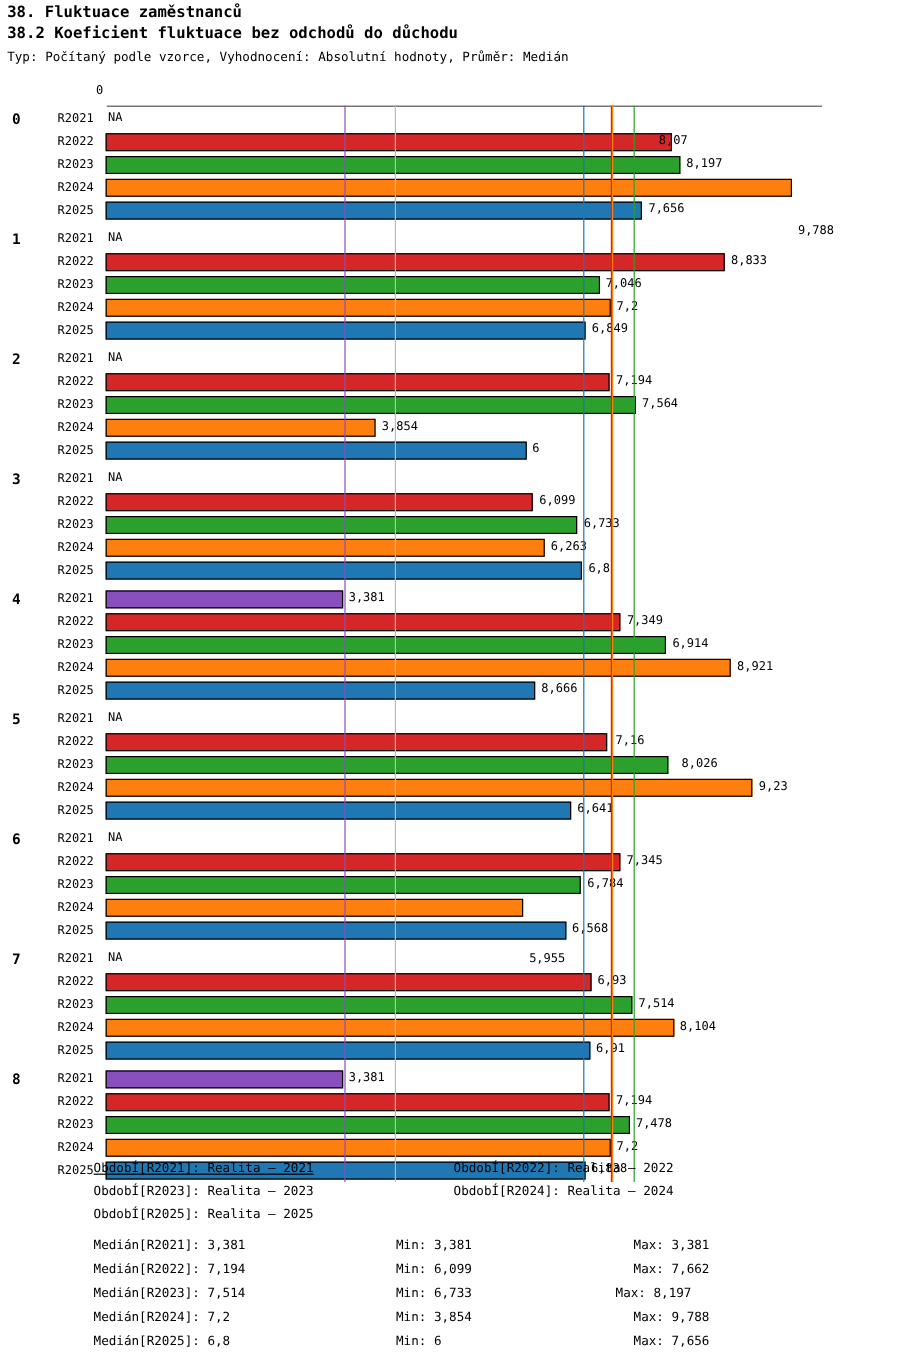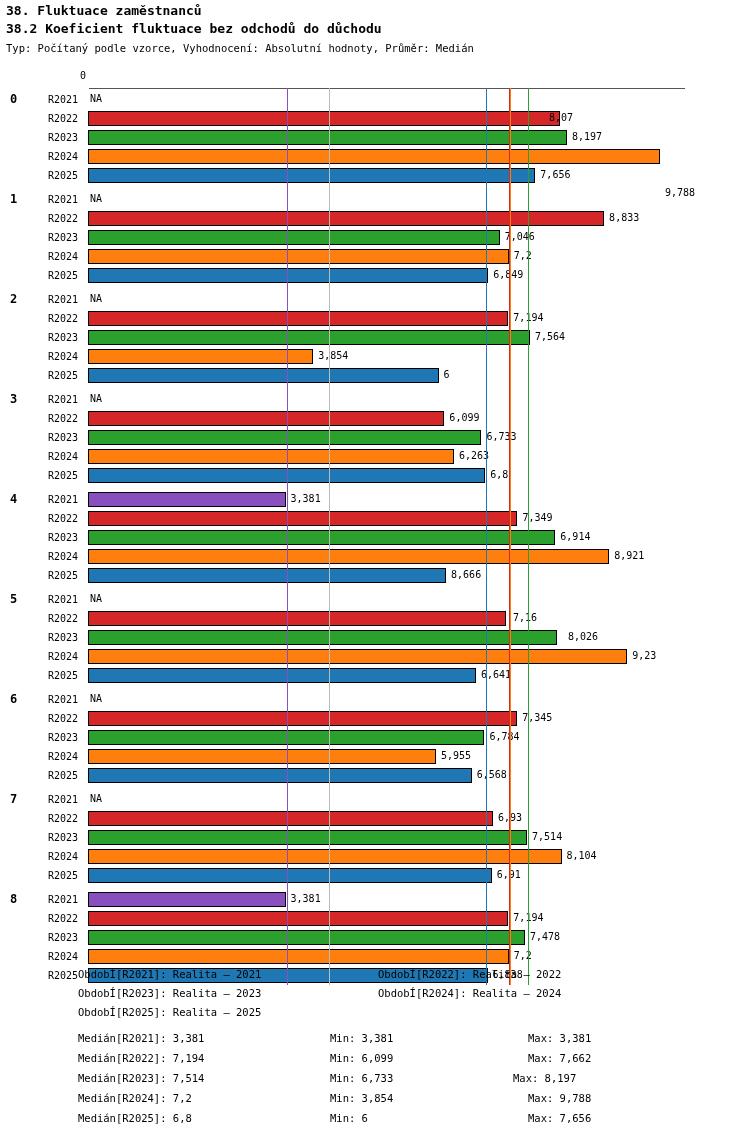--- a/index.html
+++ b/index.html
@@ -243,21 +243,21 @@
       <div class="val" style="left: 522.178px;">7,345</div>
     </div>
     <div class="row" style="top: 646px; width: 750px;">
       <div class="rowlabel">R2023</div>
       <div class="bar barbox" style="width: 396.398px; background: rgb(44, 160, 44);"></div>
       <div class="val" style="left: 489.398px;">6,784</div>
     </div>
     <div class="row" style="top: 665px; width: 750px;">
       <div class="rowlabel">R2024</div>
       <div class="bar barbox" style="width: 347.959px; background: rgb(255, 127, 14);"></div>
-      <div class="val" style="left: 440.959px;">5,955</div>
+      <div class="val" style="left: 440.959px; margin-top: 44px;">5,955</div>
     </div>
     <div class="row" style="top: 684px; width: 750px;">
       <div class="rowlabel">R2025</div>
       <div class="bar barbox" style="width: 383.777px; background: rgb(31, 119, 180);"></div>
       <div class="val" style="left: 476.777px;">6,568</div>
     </div>
     <div class="group-label" style="top: 710px;">7</div>
     <div class="row" style="top: 708px; width: 750px;">
       <div class="rowlabel">R2021</div>
       <div class="na">NA</div>
@@ -310,21 +310,21 @@
     </div>
     <div class="gridline" style="left: 329px; height: 897px;"></div>
     <div class="vline" style="left: 287px; height: 897px; background: rgb(138, 79, 190);"></div>
     <div class="vline" style="left: 509px; height: 897px; background: rgb(214, 39, 40);"></div>
     <div class="vline" style="left: 528px; height: 897px; background: rgb(44, 160, 44);"></div>
     <div class="vline" style="left: 510px; height: 897px; background: rgb(255, 127, 14);"></div>
     <div class="vline" style="left: 486px; height: 897px; background: rgb(31, 119, 180);"></div>
   </div>
 
 <div id="legend">
-    <div class="lg" style="left: 78px; top: 0px;">ObdobÍ[R2021]: Realita – 2021</div>
+    <div class="lg" style="left: 78px; top: 0px; text-decoration: underline;">ObdobÍ[R2021]: Realita – 2021</div>
     <div class="lg" style="left: 378px; top: 0px;">ObdobÍ[R2022]: Realita – 2022</div>
     <div class="lg" style="left: 78px; top: 19px;">ObdobÍ[R2023]: Realita – 2023</div>
     <div class="lg" style="left: 378px; top: 19px;">ObdobÍ[R2024]: Realita – 2024</div>
     <div class="lg" style="left: 78px; top: 38px;">ObdobÍ[R2025]: Realita – 2025</div>
     <div class="footer-row" style="left: 78px; top: 64px;">Medián[R2021]: 3,381</div>
     <div class="footer-row" style="left: 330px; top: 64px;">Min: 3,381</div>
     <div class="footer-row" style="left: 528px; top: 64px;">Max: 3,381</div>
     <div class="footer-row" style="left: 78px; top: 84px;">Medián[R2022]: 7,194</div>
     <div class="footer-row" style="left: 330px; top: 84px;">Min: 6,099</div>
     <div class="footer-row" style="left: 528px; top: 84px;">Max: 7,662</div>

